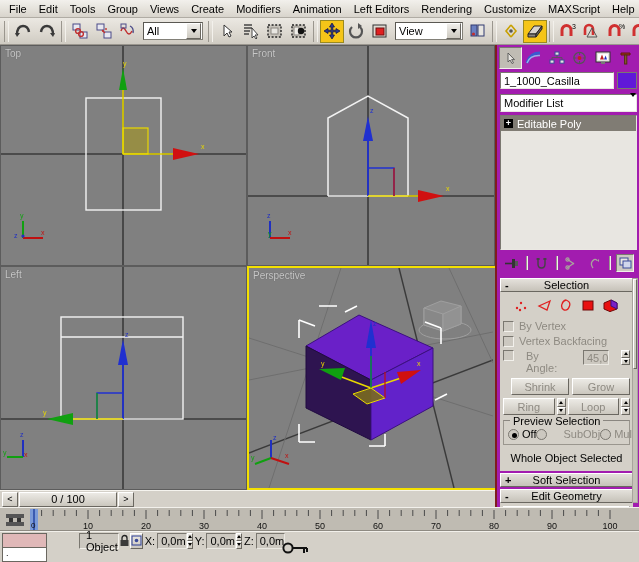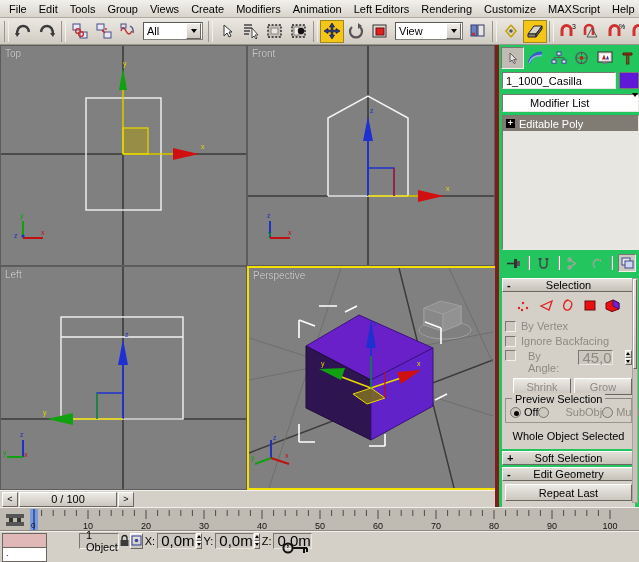--- a/index.html
+++ b/index.html
@@ -122,38 +122,38 @@
     display: flex; align-items: center;
   }
   .raised {
     background: linear-gradient(to bottom,#eceae5,#cbc7be);
     border: 1px solid #fff; border-right-color: #6a6760; border-bottom-color: #6a6760;
     display: flex; align-items: center; justify-content: center;
   }
   .coordfield {
     height: 16px; background: #ccc8c0; border: 1px solid #7a7770;
     border-right-color: #eae8e2; border-bottom-color: #eae8e2;
-    display: flex; align-items: center; padding-left: 3px; font-size: 15px;
+    display: flex; align-items: center; padding-left: 3px; font-size: 11px;
   }
   .spinner {
     width: 9px; height: 16px; display: flex; flex-direction: column;
     margin-left: 0px;
   }
   .spinner div {
     flex: 1; background: linear-gradient(to bottom,#eceae5,#cbc7be);
     border: 1px solid #fff; border-right-color: #6a6760; border-bottom-color: #6a6760;
     display:flex;align-items:center;justify-content:center;
   }
   .up-arr { width:0;height:0;border-left:2.5px solid transparent;border-right:2.5px solid transparent;border-bottom:3px solid #000;}
   .dn-arr { width:0;height:0;border-left:2.5px solid transparent;border-right:2.5px solid transparent;border-top:3px solid #000;}
 
   
   .cmdpanel {
     position: absolute; left: 495px; top: 45px; width: 144px; height: 462px;
-    background: #22c55e; border-left: 4px solid #7f1d1d;
+    background: #a21caf; border-left: 2px solid #7f1d1d;
     overflow: hidden;
   }
   .cp-tabs {
     position: absolute; left: 2px; top: 1px; width: 140px; height: 24px;
     display: flex; align-items: center;
   }
   .cp-tab {
     width: 23px; height: 22px; display:flex;align-items:center;justify-content:center;
     border: 1px solid transparent;
   }
@@ -165,21 +165,21 @@
     background: #fff; border: 1px solid #7a7770; border-right-color:#eae8e2;border-bottom-color:#eae8e2;
     font-size: 11px; padding-left: 3px; display: flex; align-items: center;
   }
   .colorswatch {
     position: absolute; left: 120px; top: 27px; width: 20px; height: 17px;
     background: #6018d8; border: 1px solid #7a7770;
   }
   .modcombo {
     position: absolute; left: 3px; top: 49px; width: 137px; height: 18px;
     background: #fff; border: 1px solid #7a7770; border-right-color:#eae8e2;border-bottom-color:#eae8e2;
-    display: flex; align-items: center; font-size: 11px; padding-left: 24px;
+    display: flex; align-items: center; font-size: 11px;
   }
   .modcombo .cval { padding-left: 3px; flex: 1; }
   .modstack {
     position: absolute; left: 3px; top: 70px; width: 137px; height: 135px;
     background: #e8e6e1; border: 1px solid #7a7770; border-right-color:#eae8e2;border-bottom-color:#eae8e2;
     overflow: hidden;
   }
   .stack-item {
     height: 15px; display: flex; align-items: center; padding-left: 3px;
     font-size: 11px;
@@ -851,21 +851,21 @@
           </div>
         </div>
 
         <div style="display:flex;align-items:center;gap:5px;margin-bottom:3px;">
           <span class="chk"></span>
           <span class="dim">By Vertex</span>
         </div>
 
         <div style="display:flex;align-items:center;gap:5px;margin-bottom:3px;">
           <span class="chk"></span>
-          <span class="dim">Ignore Backfacing</span>
+          <span class="dim">Vertex Backfacing</span>
         </div>
 
         <div style="display:flex;align-items:flex-start;gap:12px;margin-bottom:4px;">
           <span class="chk"></span>
           <span class="dim">By Angle:</span>
           <span class="coordfield dim" style="flex:1;height:15px;">45,0</span>
           <span class="spinner" style="height:15px;">
               <div>
                 <span class="up-arr"></span>
               </div>
@@ -873,20 +873,40 @@
                 <span class="dn-arr"></span>
               </div>
             </span>
         </div>
 
         <div style="display:flex;gap:3px;margin-bottom:3px;padding-left:8px;">
           <div class="btn disabled" style="flex:1;">Shrink</div>
           <div class="btn disabled" style="flex:1;">Grow</div>
         </div>
 
+        <div style="display:flex;gap:2px;margin-bottom:5px;">
+          <div class="btn disabled" style="flex:1;">Ring</div>
+          <span class="spinner" style="height:17px;">
+              <div>
+                <span class="up-arr"></span>
+              </div>
+              <div>
+                <span class="dn-arr"></span>
+              </div>
+            </span>
+          <div class="btn disabled" style="flex:1;">Loop</div>
+          <span class="spinner" style="height:17px;">
+              <div>
+                <span class="up-arr"></span>
+              </div>
+              <div>
+                <span class="dn-arr"></span>
+              </div>
+            </span>
+        </div>
 
         <div class="gbox" style="padding:7px 4px 4px 4px;margin-bottom:4px;">
           <span class="gbox-title">Preview Selection</span>
           <div style="display:flex;align-items:center;justify-content:space-between;">
             <span style="display:flex;align-items:center;gap:3px;">
               <span class="radio on"></span>
               <span>Off</span>
             </span>
             <span style="display:flex;align-items:center;gap:16px;">
               <span class="radio"></span>

